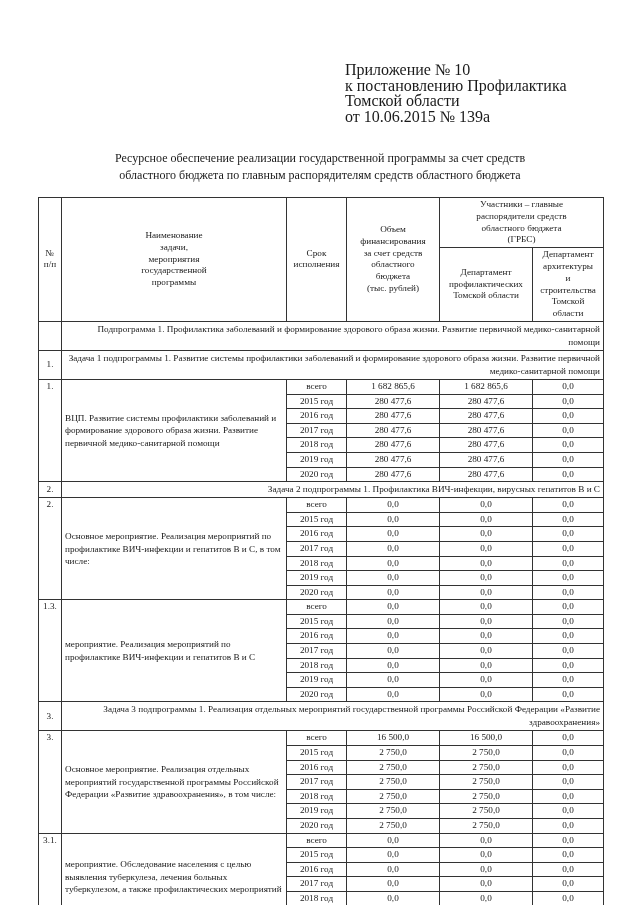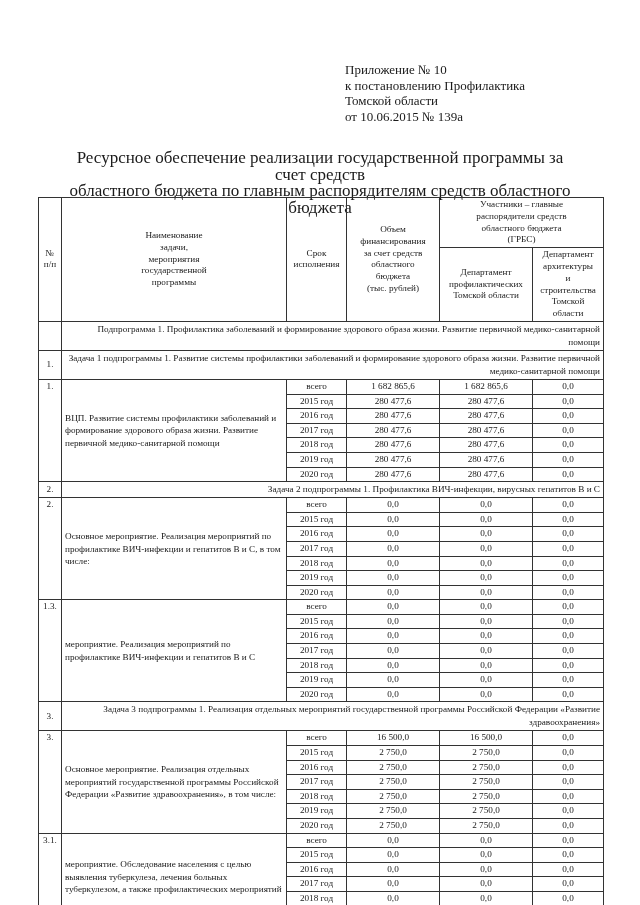--- a/index.html
+++ b/index.html
@@ -22,33 +22,33 @@
     box-sizing: border-box;
     padding: 0;
     overflow: hidden;
   }
 
   
   .doc-header {
     position: absolute;
     left: 345px;
     top: 62px;
-    font-size: 13px;
+    font-size: 16px;
     line-height: 15.6px;
     text-align: left;
   }
   .doc-header div { white-space: nowrap; }
 
   
   .doc-title {
     position: absolute;
     left: 60px;
     top: 150px;
     width: 520px;
-    font-size: 17px;
+    font-size: 12px;
     line-height: 16.5px;
     text-align: center;
   }
 
   
   .table-wrap {
     position: absolute;
     left: 38px;
     top: 197px;
     width: 565px;

